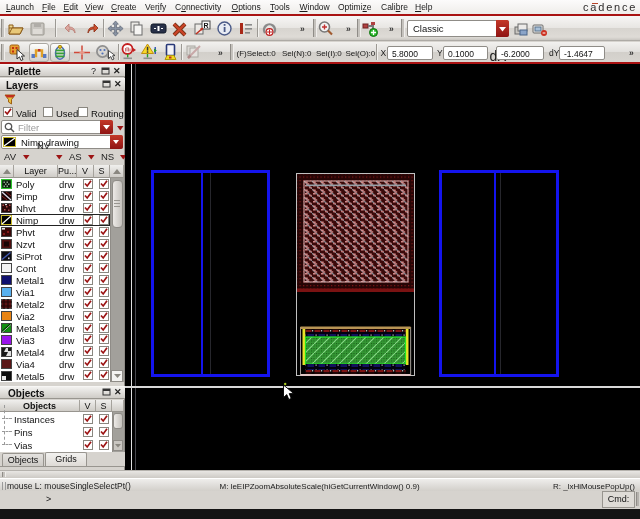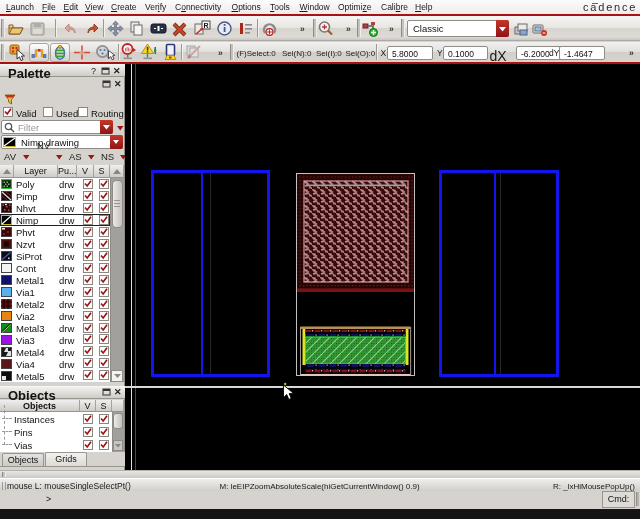--- a/index.html
+++ b/index.html
@@ -11,21 +11,21 @@
 #tb1{position:absolute;top:16px;left:0;width:640px;height:25px;background:linear-gradient(#f7f6f5 0%,#e8e6e3 48%,#d7d4cf 52%,#dedbd6 88%,#c9c6c1 100%);border-bottom:1px solid #adaaa5;box-sizing:border-box;}
 #tb2{position:absolute;top:42px;left:0;width:640px;height:20px;background:linear-gradient(#f2f1ef 0%,#e2e0dd 48%,#d2cfca 52%,#d8d5d0 100%);}
 #redline2{position:absolute;top:62px;left:0;width:640px;height:2px;background:#a91212;}
 .sep{position:absolute;width:1px;background:#9c9994;border-right:1px solid #f2f1ee;}
 .grip{position:absolute;width:2px;background:#c5c2bd;border-left:1px solid #8f8c87;border-right:1px solid #f0eeec;}
 .chev{position:absolute;font-size:8.5px;font-weight:bold;color:#333;letter-spacing:-1px;}
 .tbtxt{position:absolute;font-size:9px;color:#1a1a1a;}
 .inp{position:absolute;top:46px;height:14px;background:#fff;border:1px solid #8f8c87;border-radius:2px;font-size:8.5px;color:#111;padding:1.5px 0 0 4px;box-sizing:border-box;}
 #panel{position:absolute;top:64px;left:0;width:125px;height:406px;background:#d6d3ce;border-right:1px solid #8f8c87;box-sizing:border-box;}
 .hdr{position:absolute;left:0;width:125px;background:linear-gradient(#f2f1ef,#cfccc7);border-top:1px solid #f7f6f4;border-bottom:1px solid #98958f;box-sizing:border-box;}
-.hdr b{position:absolute;font-size:13px;color:#111;}
+.hdr b{position:absolute;font-size:10px;color:#111;}
 .hbtn{position:absolute;font-size:9px;color:#222;}
 .combo{position:absolute;left:1px;width:122px;height:14px;background:#fff;border:1px solid #8f8c87;border-radius:2px;box-sizing:border-box;}
 .combo .txt{position:absolute;left:19px;top:1px;font-size:9.5px;color:#111;}
 .redbtn{position:absolute;right:-1px;top:-1px;width:13px;height:14px;background:linear-gradient(#c43828,#8e1414);border-radius:0 2px 2px 0;}
 .redbtn:after{content:"";position:absolute;left:3px;top:5px;border-left:3.5px solid transparent;border-right:3.5px solid transparent;border-top:4.5px solid #fff;}
 .ps{position:absolute;font-size:9.5px;color:#111;}
 .tab{position:absolute;font-size:9px;color:#111;text-align:center;border:1px solid #98958f;border-bottom:none;border-radius:2px 2px 0 0;box-sizing:border-box;}
 .th{position:absolute;background:linear-gradient(#f0efed,#cfccc7);border-right:1px solid #a5a29c;border-bottom:1px solid #98958f;box-sizing:border-box;font-size:9px;color:#111;text-align:center;}
 .lname{position:absolute;font-size:9.5px;color:#111;}
 #canvas{position:absolute;top:64px;left:125px;width:515px;height:406px;background:#000;}
@@ -222,35 +222,38 @@
 <span class="tbtxt" style="left:236.5px;top:48.5px;font-size:8px">(F)Select:0</span>
 <span class="tbtxt" style="left:282px;top:48.5px;font-size:8px">Sel(N):0</span>
 <span class="tbtxt" style="left:316px;top:48.5px;font-size:8px">Sel(I):0</span>
 <span class="tbtxt" style="left:345.5px;top:48.5px;font-size:8px">Sel(O):0</span>
 <span class="sep" style="left:376px;top:44px;height:16px"></span>
 <span class="tbtxt" style="left:380.5px;top:48px;font-size:8.5px">X</span>
 <span class="inp" style="left:387px;width:46px;">5.8000</span>
 <span class="tbtxt" style="left:437px;top:48px;font-size:8.5px">Y</span>
 <span class="inp" style="left:443px;width:45px;">0.1000</span>
 <span class="tbtxt" style="left:489.5px;top:48px;font-size:14px">dX</span>
-<span class="inp" style="left:516px;width:57px;">-6.2000</span>
+<span class="inp" style="left:496px;width:48px;">-6.2000</span>
 <span class="tbtxt" style="left:549px;top:48px;font-size:8.5px">dY</span>
 <span class="inp" style="left:559px;width:46px;">-1.4647</span>
 <span class="chev" style="left:629px;top:48px">»</span>
 <div id="redline2"></div>
 <div id="panel"></div>
 <div class="hdr" style="top:64px;height:13px;">
       <b style="left:8px;top:1px">Palette</b>
     </div>
 <span class="hbtn" style="left:91px;top:66px">?</span>
 <svg class="abs" style="left:101px;top:67px" width="9" height="8" viewBox="0 0 9 8">
       <rect x="1" y="1" width="7" height="6" fill="none" stroke="#333"></rect>
       <rect x="1" y="1" width="7" height="2" fill="#333"></rect>
     </svg>
 <span class="hbtn" style="left:113px;top:66px;font-weight:bold">✕</span>
+<div class="hdr" style="top:78px;height:13px;">
+      <b style="left:6px;top:1px">Layers</b>
+    </div>
 <svg class="abs" style="left:102px;top:80px" width="9" height="8" viewBox="0 0 9 8">
       <rect x="1" y="1" width="7" height="6" fill="none" stroke="#333"></rect>
       <rect x="1" y="1" width="7" height="2" fill="#333"></rect>
     </svg>
 <span class="hbtn" style="left:114px;top:79px;font-weight:bold">✕</span>
 <svg class="abs" style="left:4px;top:94px" width="13" height="11" viewBox="0 0 13 11">
       <path d="M1,1 L11,1 L7.5,5.5 L7.5,10 L4.5,8 L4.5,5.5 Z" fill="#e8c040" stroke="#a06010"></path>
       <path d="M1,1 L11,1 L9,3.5 L3,3.5 Z" fill="#c03020"></path>
     </svg>
 <svg class="abs" style="left:3px;top:107px" width="11" height="11">

